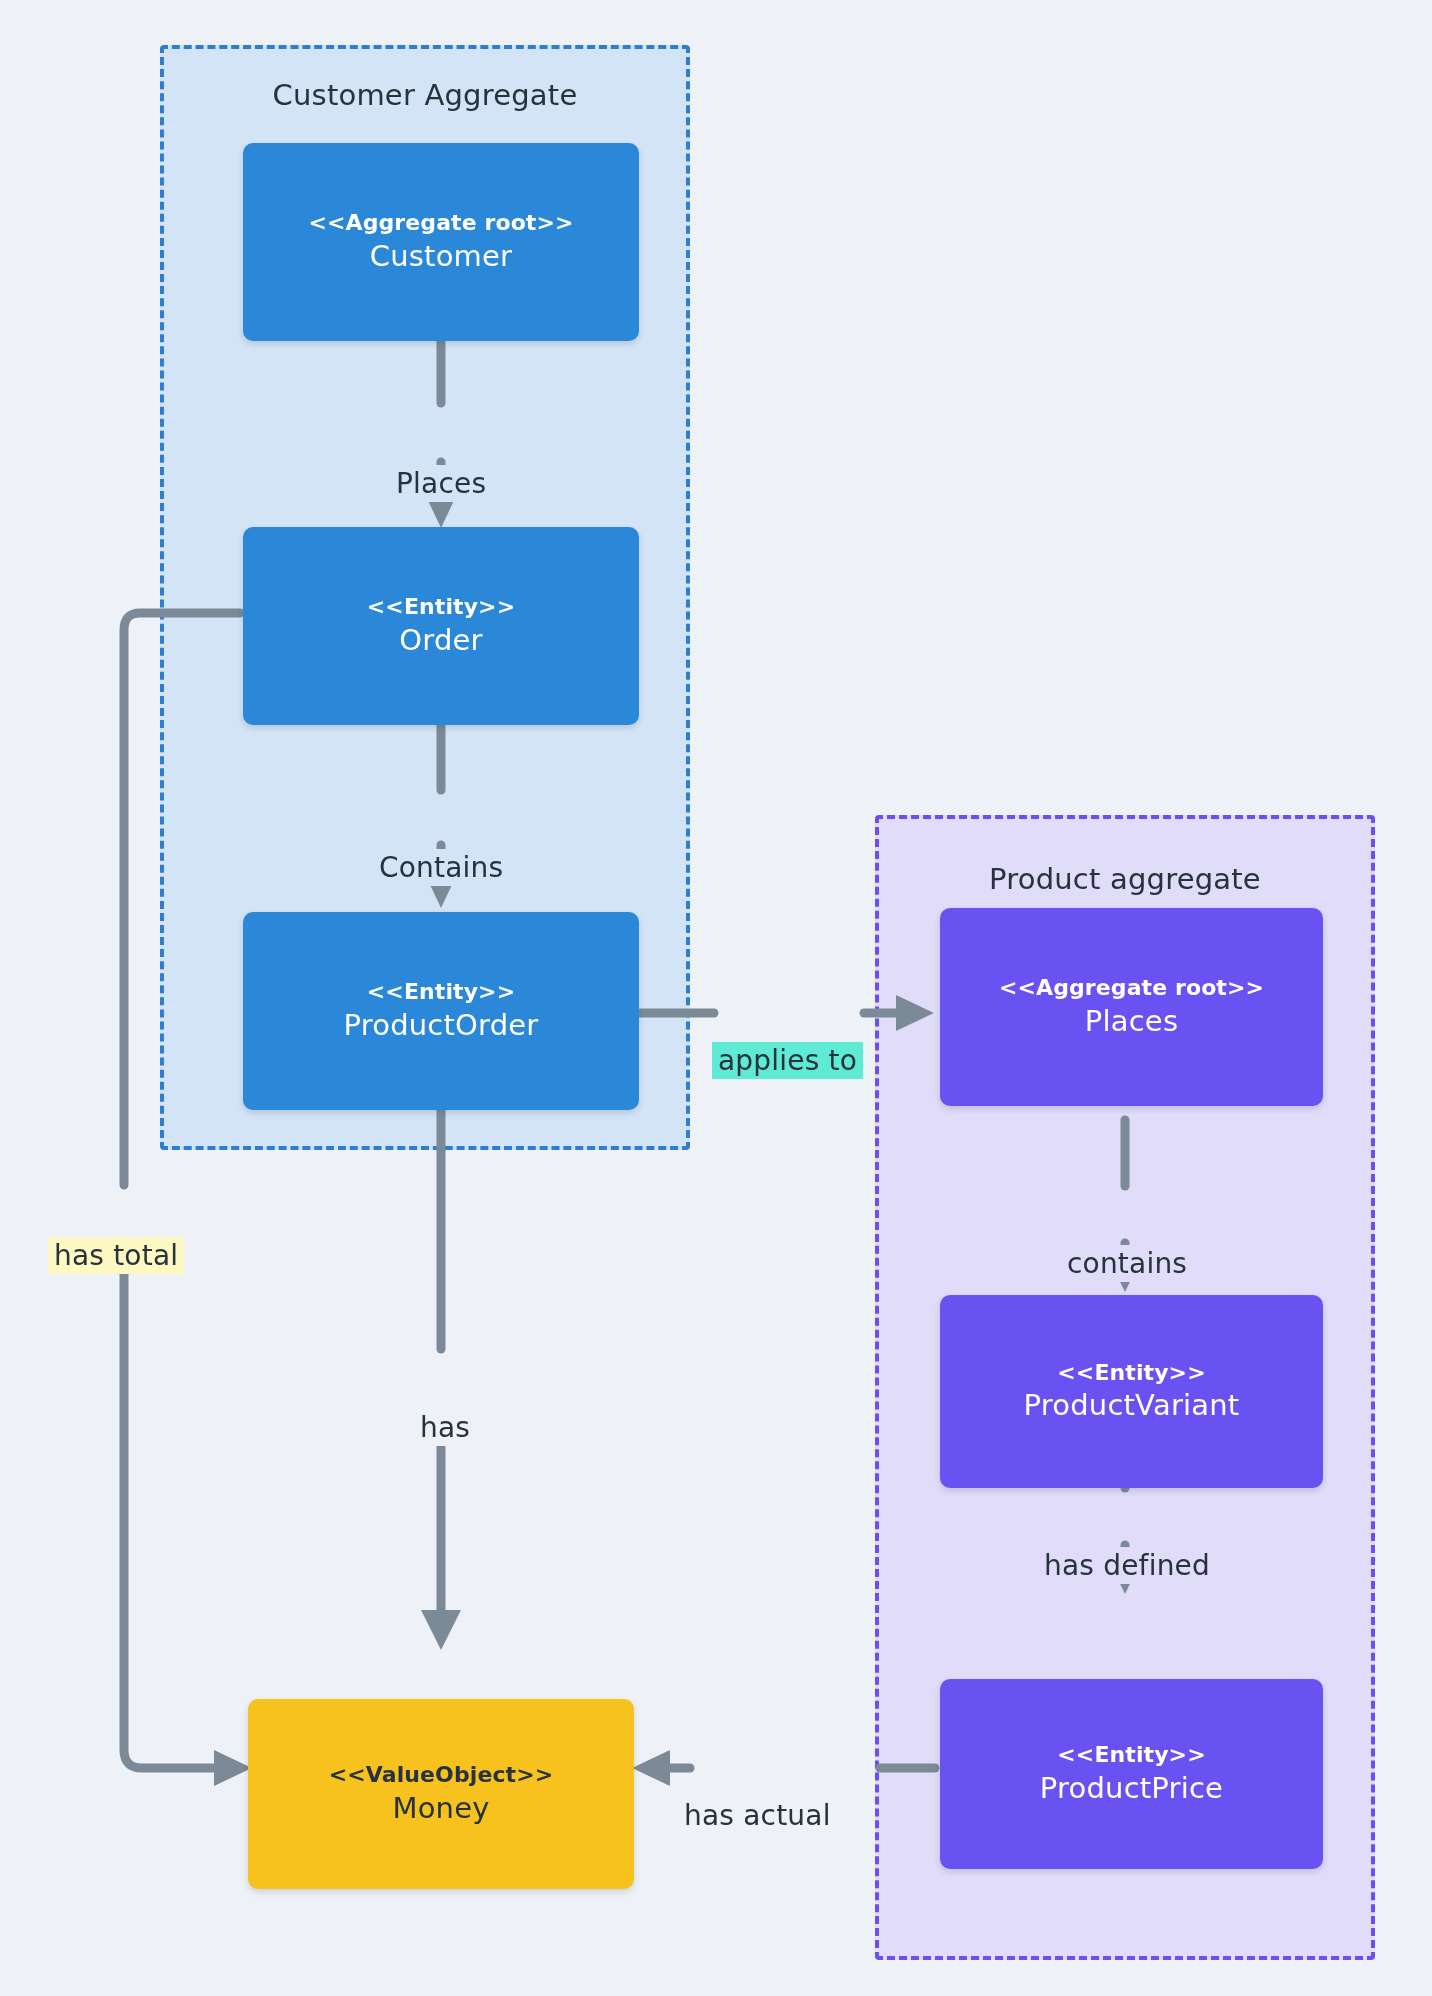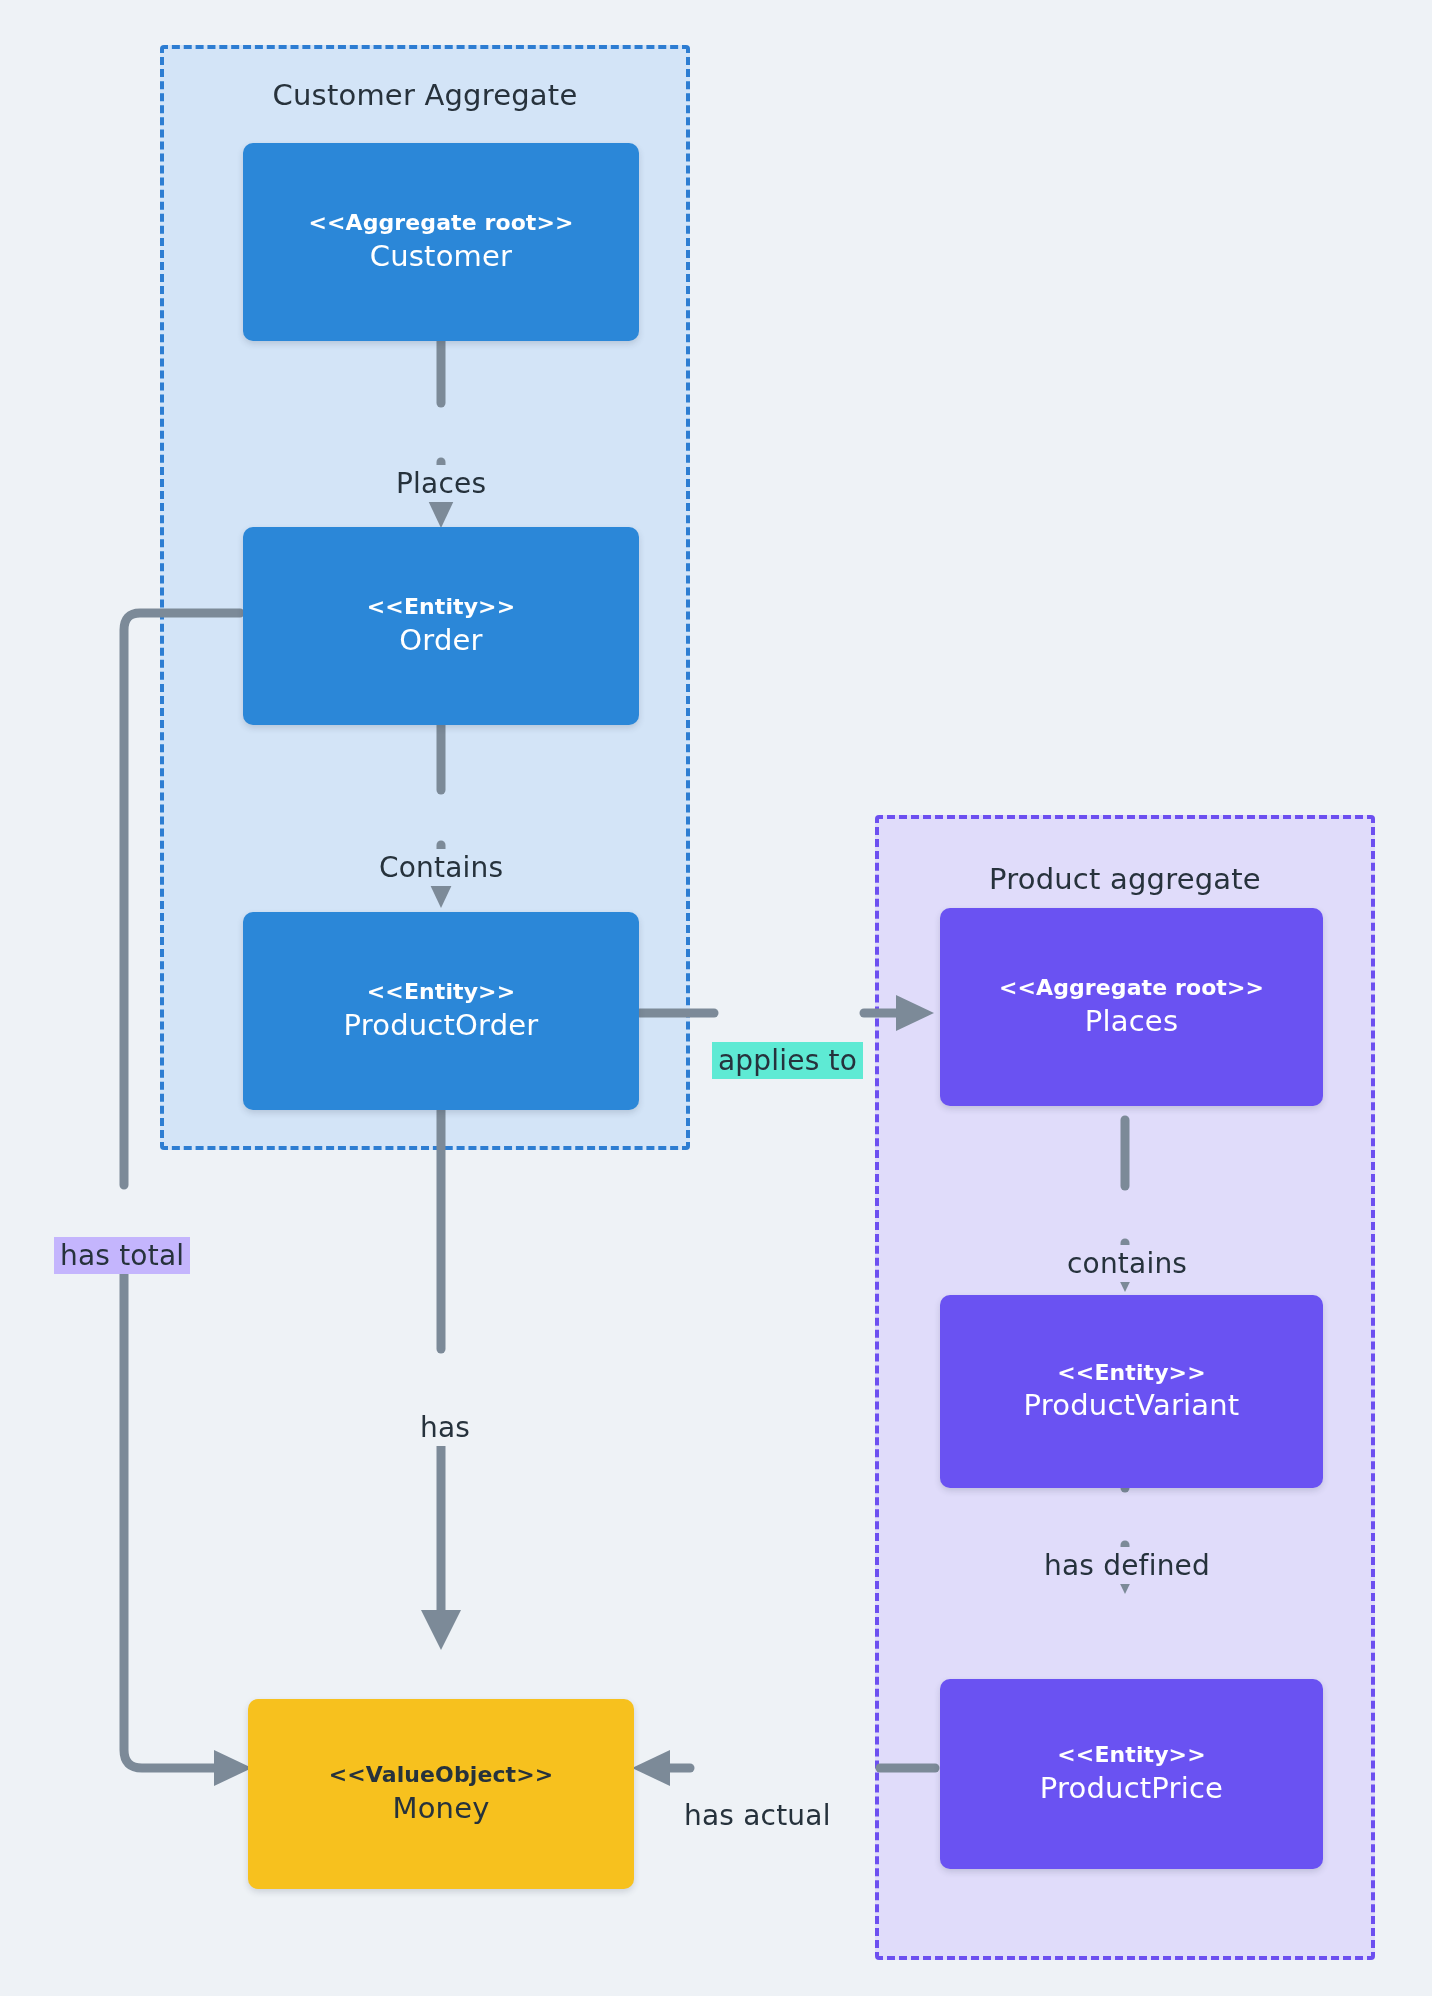--- a/index.html
+++ b/index.html
@@ -169,21 +169,21 @@
   </div>
 
   <div class="edge-label" style="left:388px; top:418px; background:#d3e4f7; padding:2px 8px;">Places</div>
 
   <div class="edge-label" style="left:371px; top:802px; background:#d3e4f7; padding:2px 8px;">Contains</div>
 
   <div class="edge-label" style="left:712px; top:995px; background:#5eead4; padding:2px 6px;">applies to</div>
 
   <div class="edge-label" style="left:412px; top:1362px; background:#eef2f6; padding:2px 8px;">has</div>
 
-  <div class="edge-label" style="left:54px; top:1190px; background:#c4b5fd; padding:2px 6px;">has total</div>
+  <div class="edge-label" style="left:48px; top:1190px; background:#fef9c3; padding:2px 6px;">has total</div>
 
   <div class="edge-label" style="left:1059px; top:1198px; background:#e0dcfa; padding:2px 8px;">contains</div>
 
   <div class="edge-label" style="left:1036px; top:1500px; background:#e0dcfa; padding:2px 8px;">has defined</div>
 
   <div class="edge-label" style="left:678px; top:1750px; background:#eef2f6; padding:2px 6px;">has actual</div>
 
 </div>
 
 </body></html>

